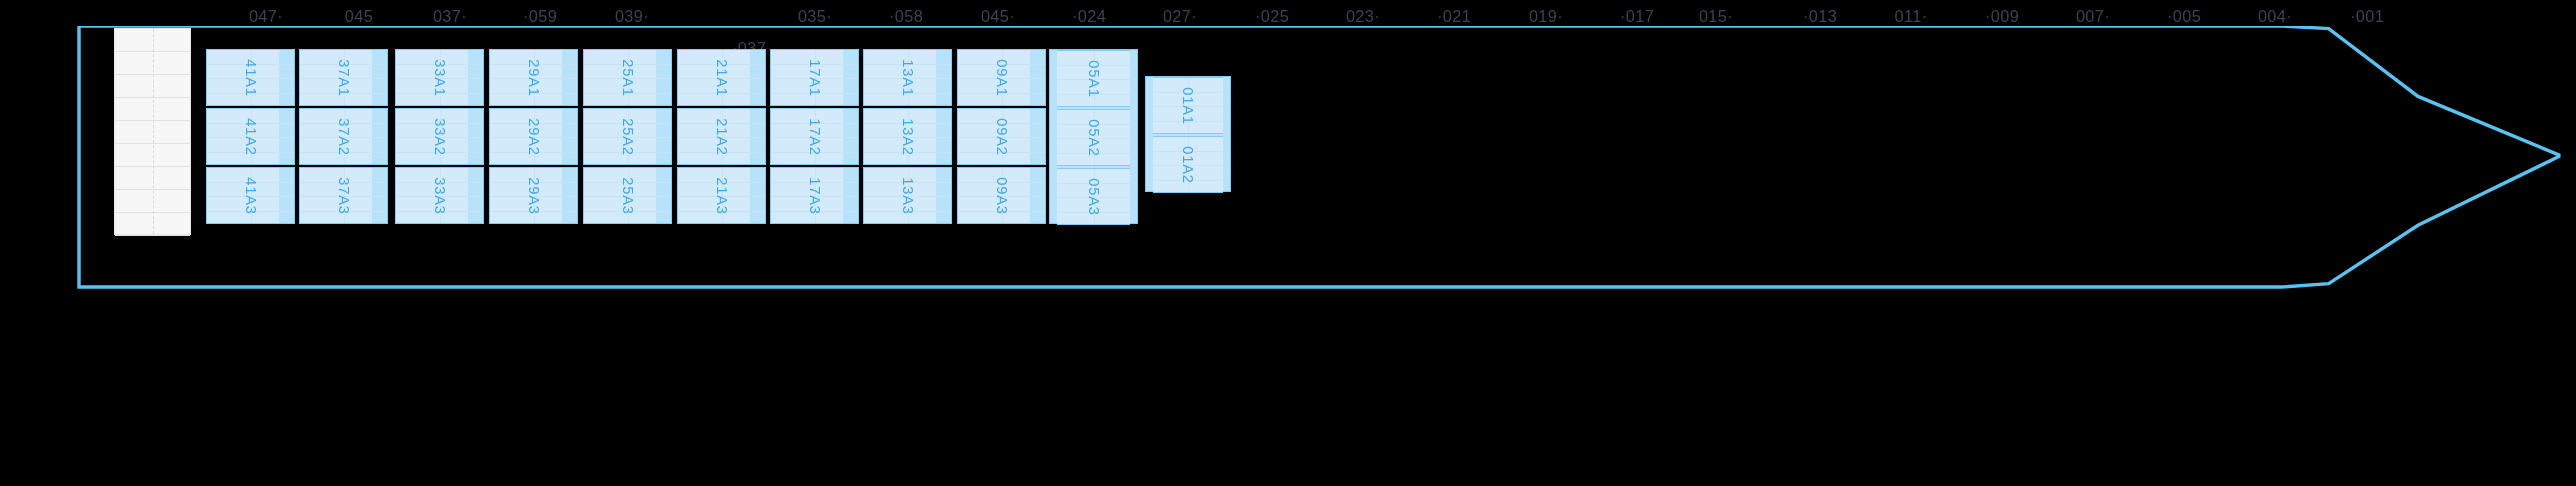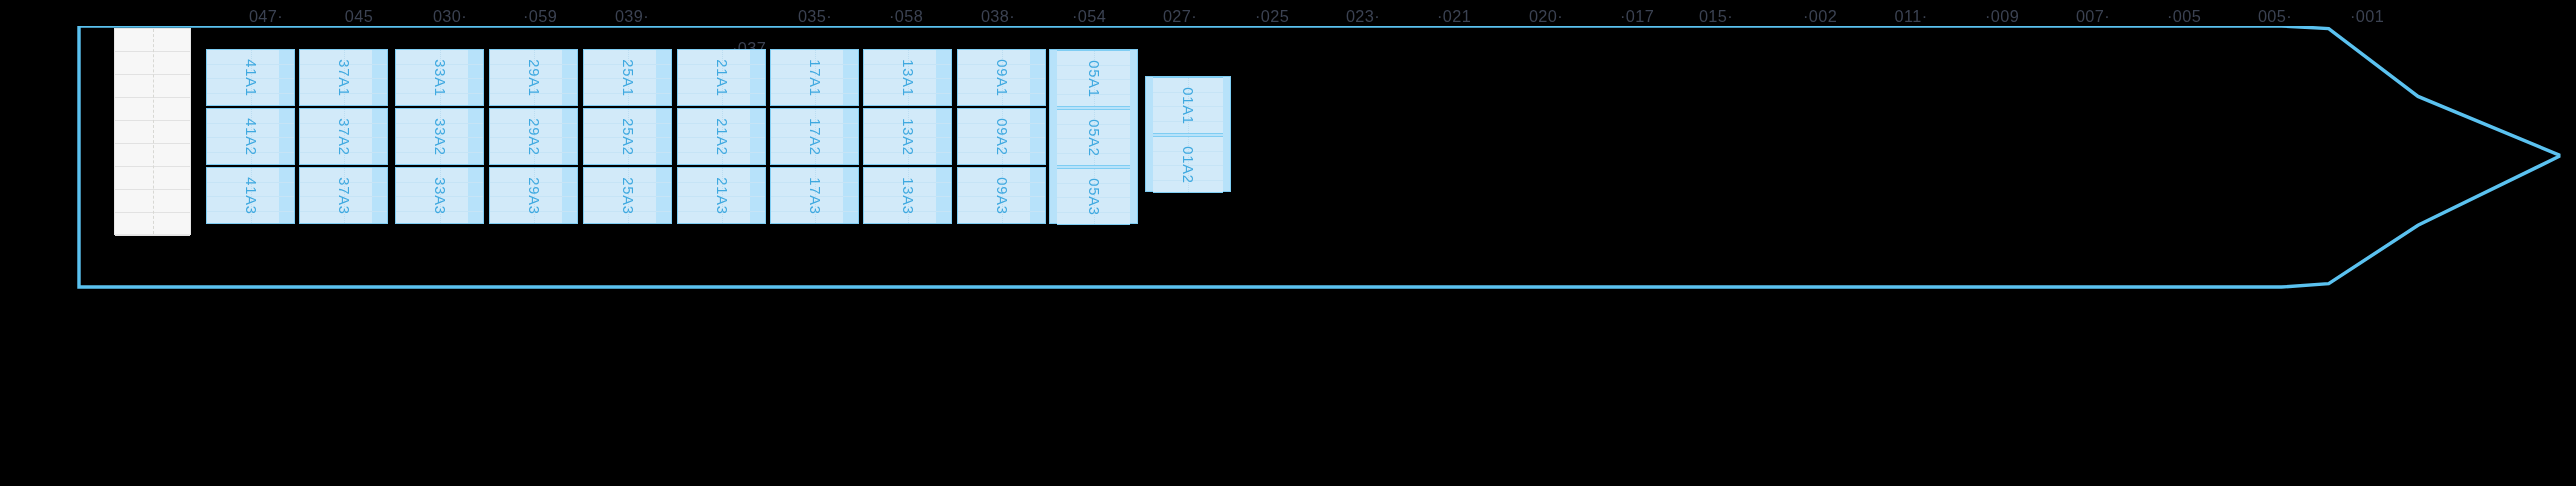--- a/index.html
+++ b/index.html
@@ -46,41 +46,41 @@
   .bay.framed .tier{border-left:none;border-right:none;}
 </style>
 </head>
 <body>
 
 <div id="stage">
 
   <div id="ruler">
       <div class="tick" style="left: 266px;">047·</div>
       <div class="tick" style="left: 359px;">045</div>
-      <div class="tick" style="left: 450px;">030·</div>
+      <div class="tick" style="left: 450px;">037·</div>
       <div class="tick" style="left: 540px;">·059</div>
       <div class="tick" style="left: 632px;">039·</div>
       <div class="tick" style="left: 749px; margin-top: 32px;">·037</div>
       <div class="tick" style="left: 815px;">035·</div>
       <div class="tick" style="left: 906px;">·058</div>
-      <div class="tick" style="left: 998px;">038·</div>
-      <div class="tick" style="left: 1089px;">·054</div>
+      <div class="tick" style="left: 998px;">045·</div>
+      <div class="tick" style="left: 1089px;">·024</div>
       <div class="tick" style="left: 1180px;">027·</div>
       <div class="tick" style="left: 1272px;">·025</div>
       <div class="tick" style="left: 1363px;">023·</div>
       <div class="tick" style="left: 1454px;">·021</div>
-      <div class="tick" style="left: 1546px;">020·</div>
+      <div class="tick" style="left: 1546px;">019·</div>
       <div class="tick" style="left: 1637px;">·017</div>
       <div class="tick" style="left: 1708px; margin-left: 8px;">015·</div>
-      <div class="tick" style="left: 1820px;">·002</div>
+      <div class="tick" style="left: 1820px;">·013</div>
       <div class="tick" style="left: 1911px;">011·</div>
       <div class="tick" style="left: 2002px;">·009</div>
       <div class="tick" style="left: 2093px;">007·</div>
       <div class="tick" style="left: 2184px; text-align: center;">·005</div>
-      <div class="tick" style="left: 2275px;">005·</div>
+      <div class="tick" style="left: 2275px;">004·</div>
       <div class="tick" style="left: 2367px;">·001</div>
     </div>
 
   <svg id="hull" viewBox="0 0 3000 510" preserveAspectRatio="none">
     <polyline id="hull-path" fill="none" stroke="#5bc2f0" stroke-width="4" stroke-linejoin="miter" stroke-linecap="butt" points="92,0 2657,0 2712,3 2816,82 2980,150 2980,152 2816,232 2712,300 2657,304 92,304 92,0"></polyline>
   </svg>
 
   <div id="accom" style="left: 114px; top: 28px; width: 77px; height: 207px;">
       <div class="arow" style="height: 23px;"></div>
       <div class="arow" style="height: 23px;"></div>

